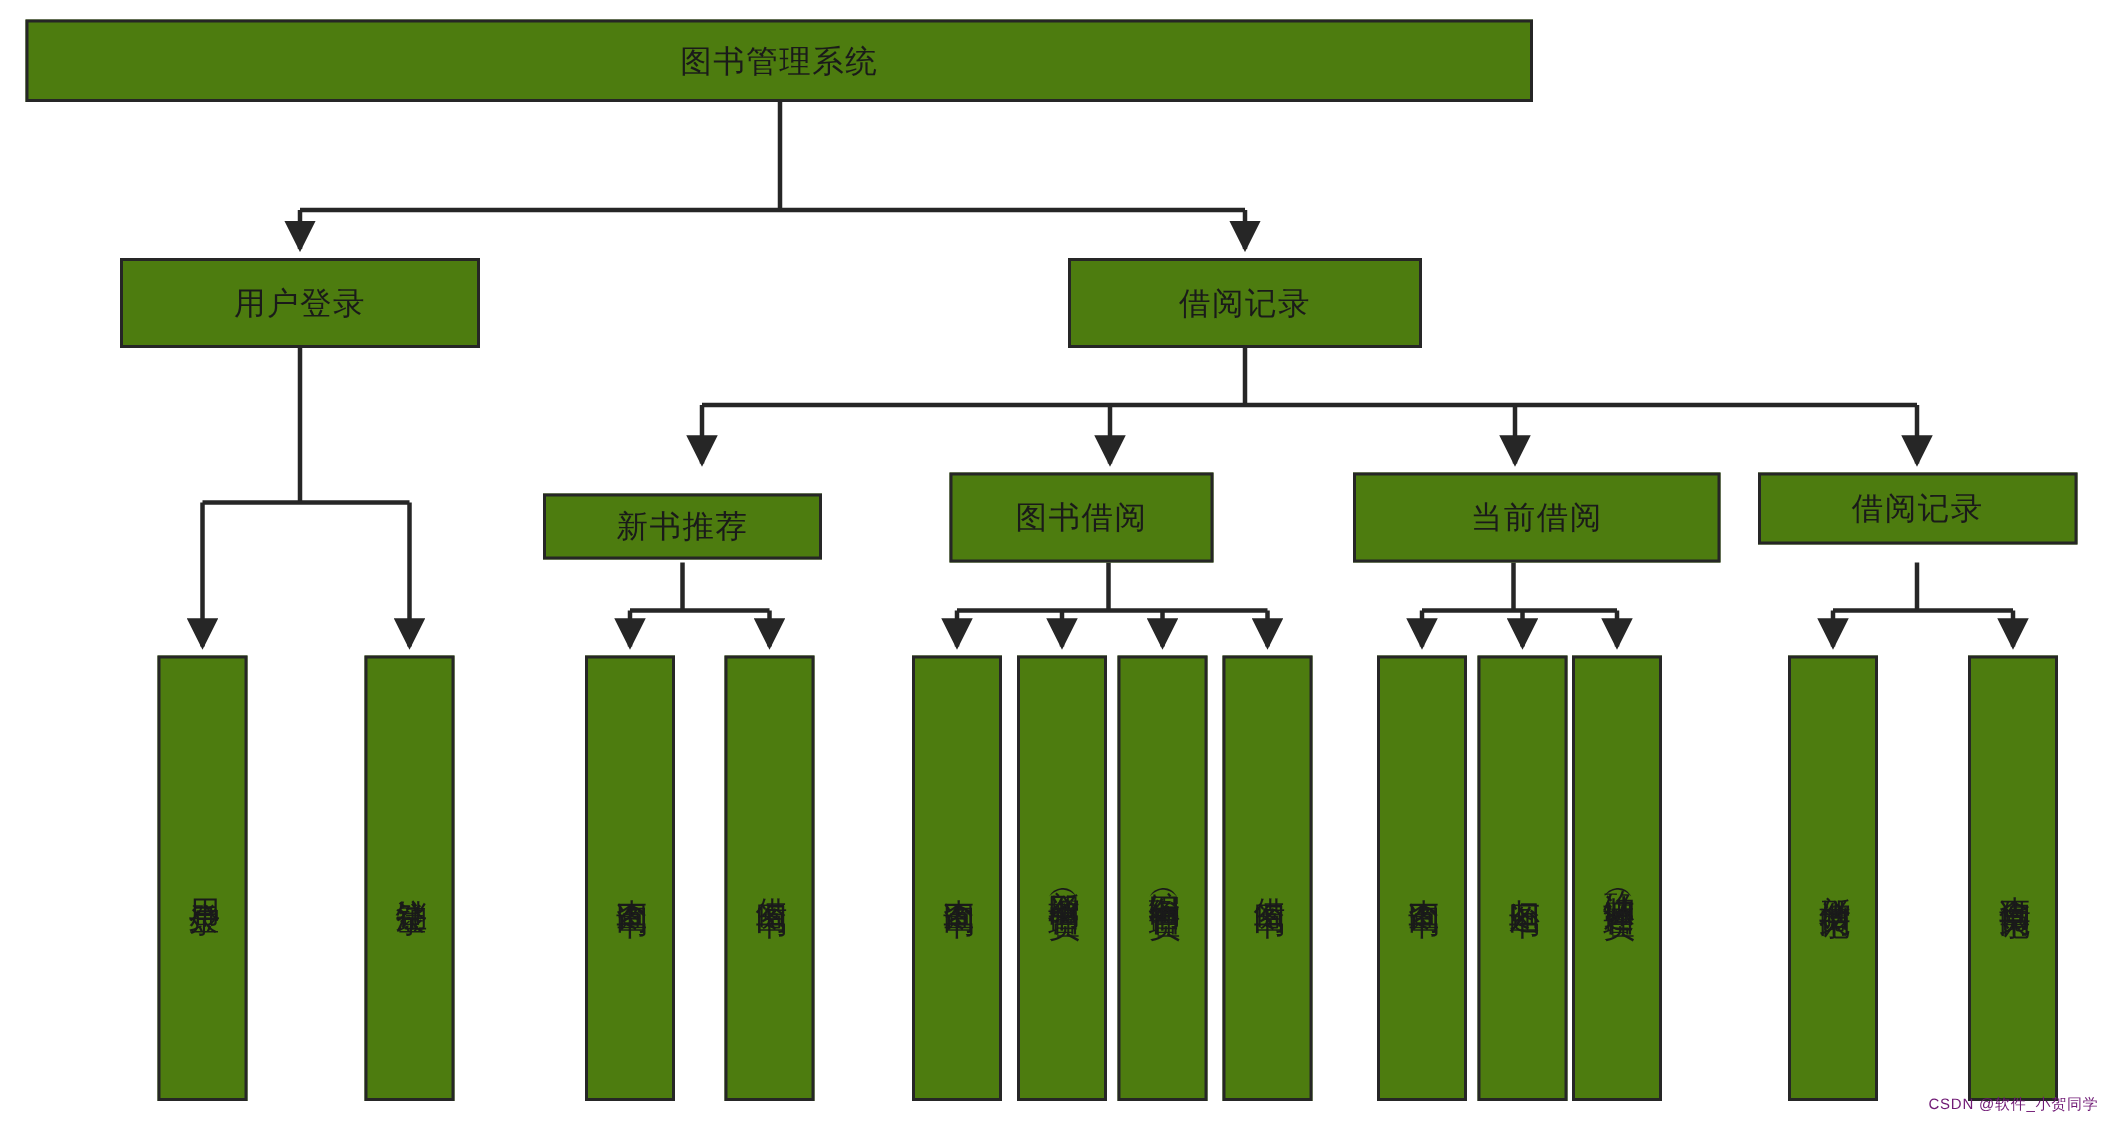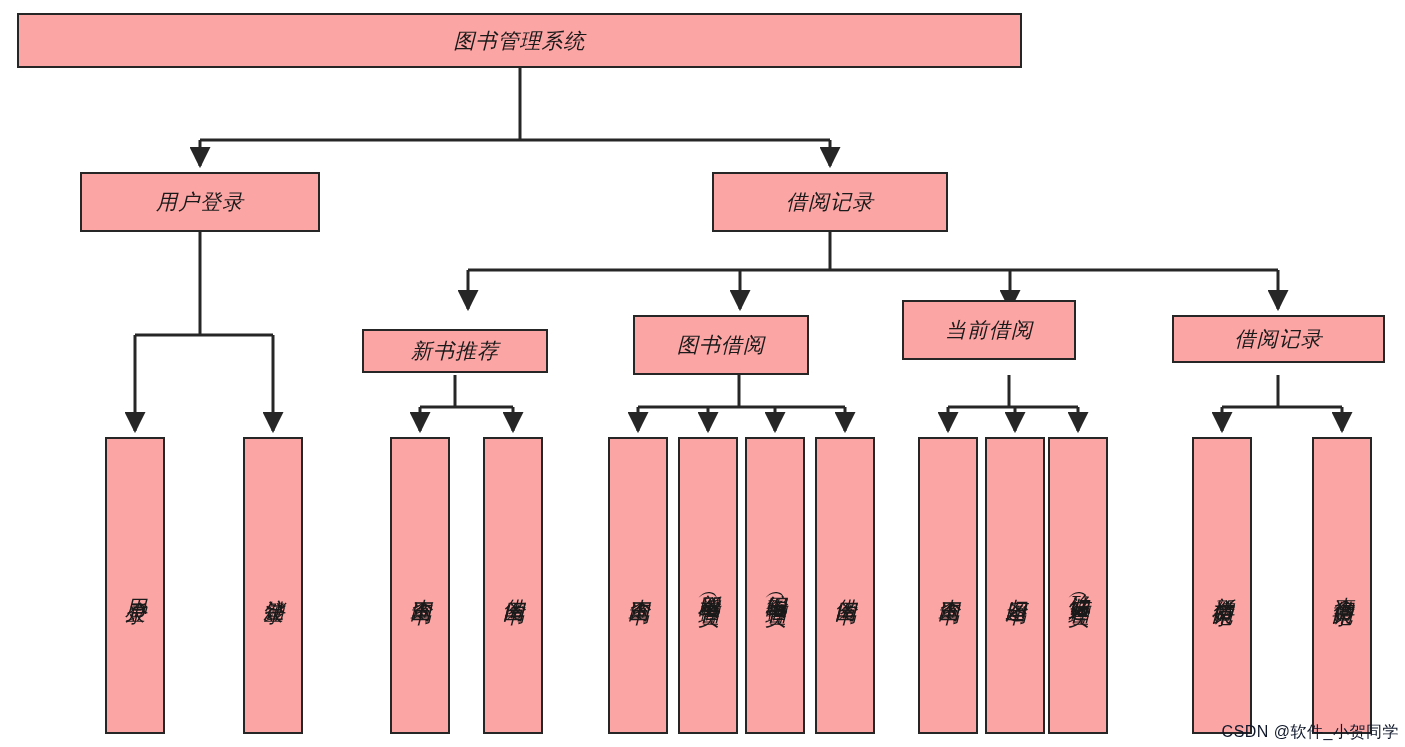--- a/index.html
+++ b/index.html
@@ -1,30 +1,30 @@
 <!DOCTYPE html>
 <html><head>
 <meta charset="utf-8">
 <style>
   html,body{margin:0;padding:0;background:#ffffff;}
   body{width:1405px;height:747px;overflow:hidden;
        font-family:"Liberation Sans","DejaVu Sans",sans-serif;}
   #stage{position:relative;width:1405px;height:747px;background:#fff;}
   svg.connectors{position:absolute;left:0;top:0;width:1405px;height:747px;}
-  .node{position:absolute;box-sizing:border-box;background:#fca5a5;
+  .node{position:absolute;box-sizing:border-box;background:#4d7c0f;
         border:2.5px solid #262626;display:flex;align-items:center;
-        justify-content:center;color:#1a1a1a;font-style:italic;}
+        justify-content:center;color:#1a1a1a;}
   .node.h{font-size:21px;letter-spacing:1px;}
   .node.v{writing-mode:vertical-rl;text-orientation:upright;
           font-size:21px;line-height:1.18;letter-spacing:2px;
           padding:6px 0;}
   .node.v span{writing-mode:vertical-rl;text-orientation:upright;
                display:block;text-align:center;}
-  .watermark{position:absolute;right:6px;bottom:4px;font-size:16px;
-             color:#0f172a;letter-spacing:.5px;white-space:nowrap;}
+  .watermark{position:absolute;right:6px;bottom:4px;font-size:10px;
+             color:#701a75;letter-spacing:.5px;white-space:nowrap;}
 </style>
 </head>
 <body>
 
 <div id="stage">
 
   <svg class="connectors" viewBox="0 0 1405 747" xmlns="http://www.w3.org/2000/svg">
     <defs>
       <marker id="arrow" viewBox="0 0 10 10" refX="9" refY="5" markerWidth="7" markerHeight="7" orient="auto-start-reverse">
         <path d="M 0 0 L 10 5 L 0 10 z" fill="#262626"></path>
@@ -74,21 +74,21 @@
     </g>
   </svg>
 
   <div class="node h" style="left:17px;top:13px;width:1005px;height:55px;">图书管理系统</div>
 
   <div class="node h" style="left:80px;top:172px;width:240px;height:60px;">用户登录</div>
   <div class="node h" style="left:712px;top:172px;width:236px;height:60px;">借阅记录</div>
 
   <div class="node h" style="left:362px;top:329px;width:186px;height:44px;">新书推荐</div>
   <div class="node h" style="left:633px;top:315px;width:176px;height:60px;">图书借阅</div>
-  <div class="node h" style="left:902px;top:300px;width:174px;height:60px;">当前借阅</div>
+  <div class="node h" style="left:902px;top:315px;width:245px;height:60px;">当前借阅</div>
   <div class="node h" style="left:1172px;top:315px;width:213px;height:48px;">借阅记录</div>
 
   <div class="node v" style="left:105px;top:437px;width:60px;height:297px;">
     <span>用户登录</span>
   </div>
   <div class="node v" style="left:243px;top:437px;width:60px;height:297px;">
     <span>注销登录</span>
   </div>
   <div class="node v" style="left:390px;top:437px;width:60px;height:297px;">
     <span>查询图书</span>

